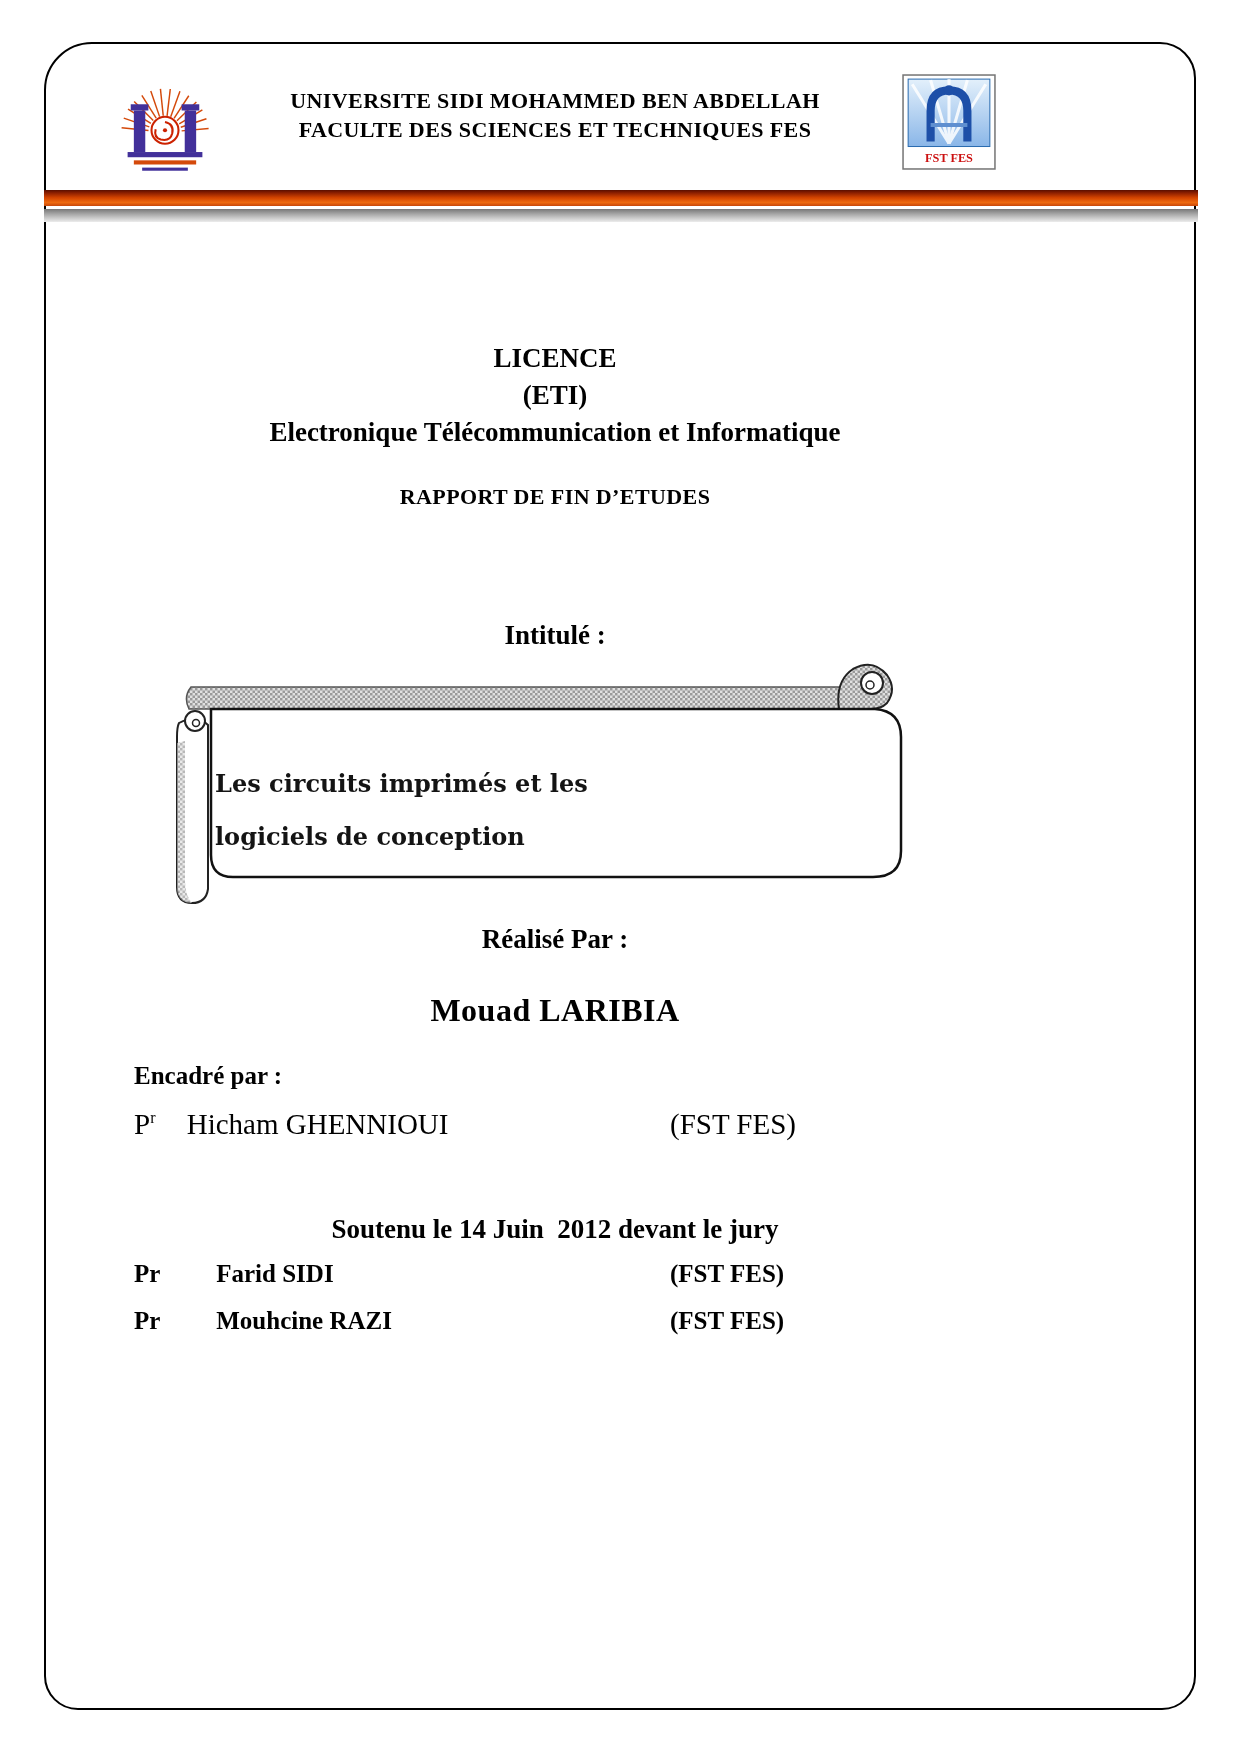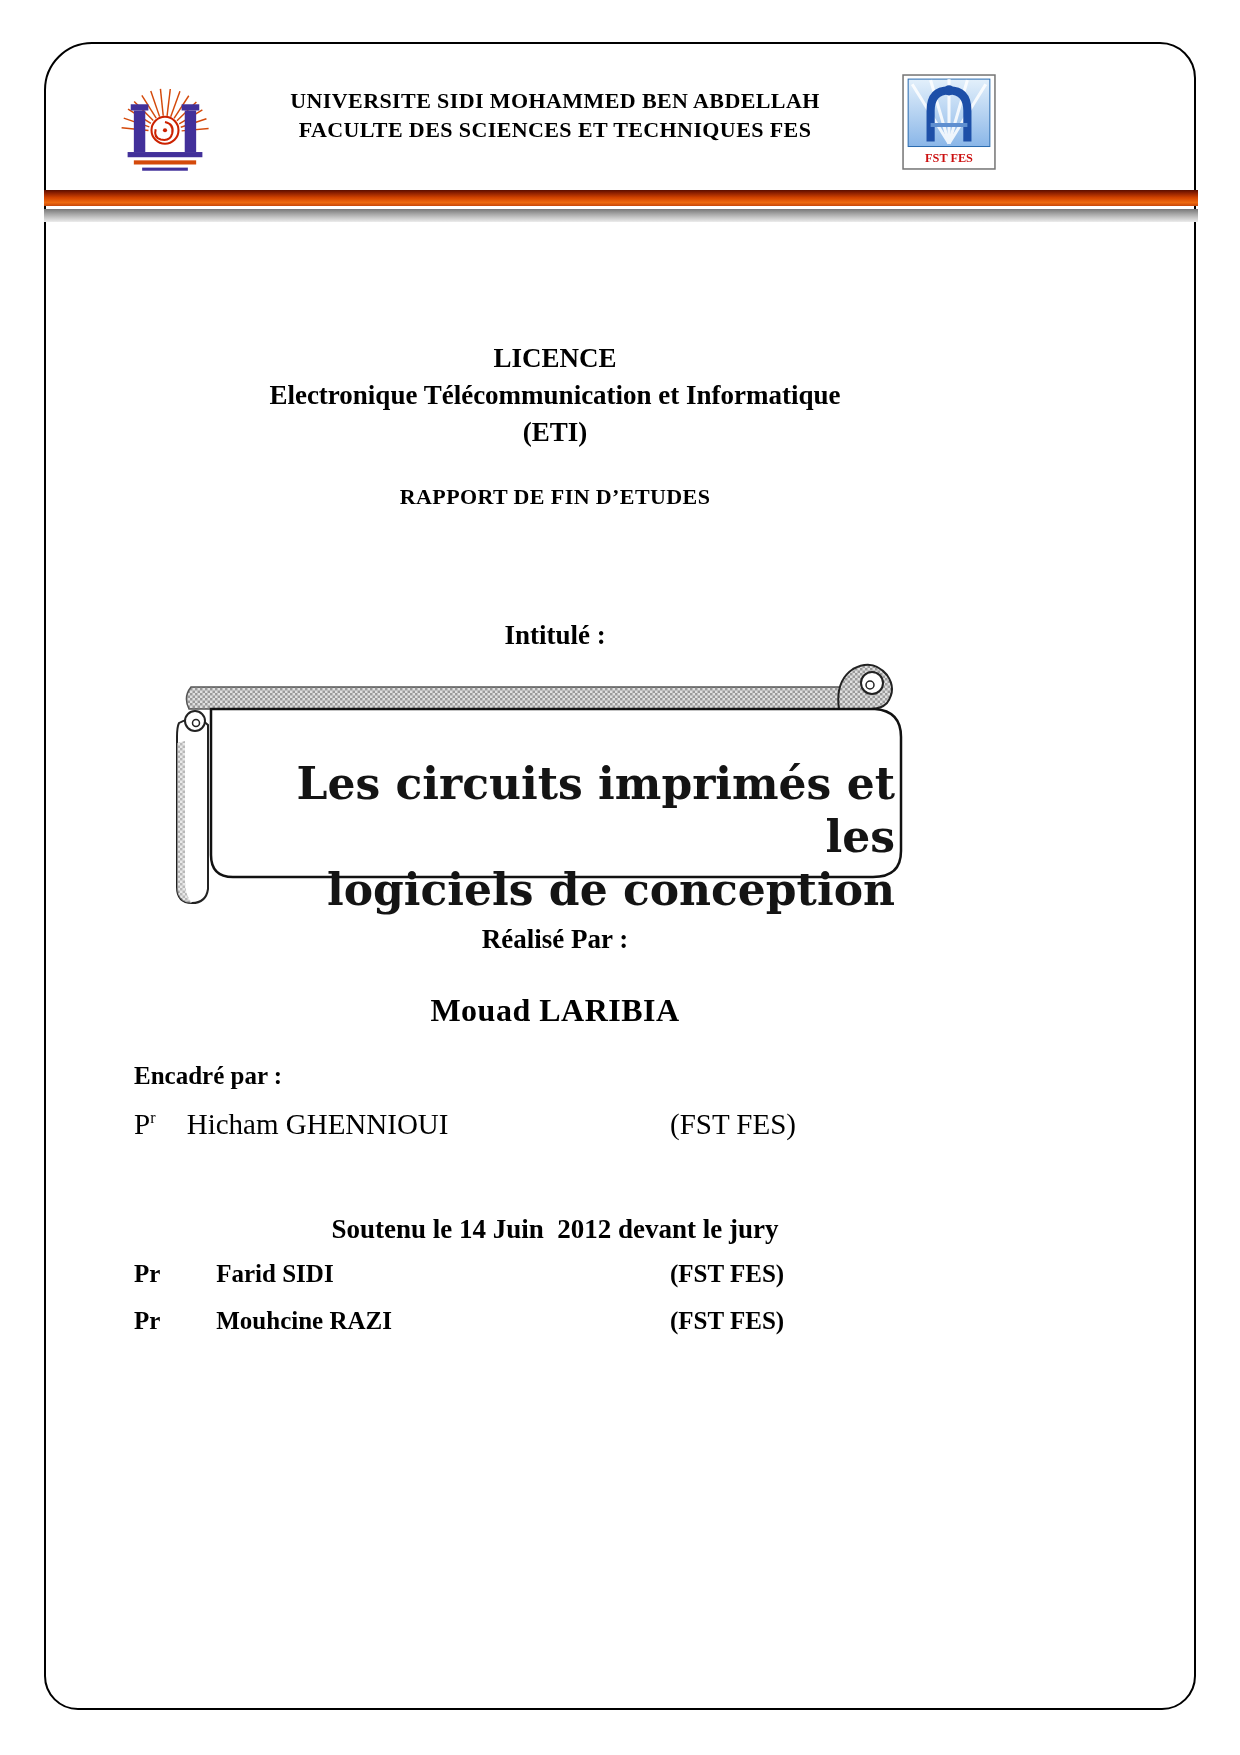--- a/index.html
+++ b/index.html
@@ -34,22 +34,22 @@
   .center-col { position:absolute; left:45px; width:1020px; text-align:center; }
   .licence-block { top:340px; font-weight:bold; font-size:27px; line-height:37px; }
   .rapport { top:484px; font-weight:bold; font-size:22px; letter-spacing:0.4px; }
   .intitule { top:620px; font-weight:bold; font-size:27px; }
   .realise { top:924px; font-weight:bold; font-size:27px; }
   .author-name { top:992px; font-weight:bold; font-size:32px; letter-spacing:0.5px; }
   .soutenu { top:1214px; font-weight:bold; font-size:27px; white-space:pre-wrap; }
   
   .scroll-svg { position:absolute; left:175px; top:663px; width:730px; height:252px; }
   .scroll-title {
-    position:absolute; left:215px; top:757px; width:680px; text-align:right;
-    font-family:"DejaVu Serif", serif; font-weight:bold; font-size:44px;
+    position:absolute; left:215px; top:757px; width:680px; text-align:left;
+    font-family:"DejaVu Serif", serif; font-weight:bold; font-size:24px;
     line-height:53px; color:#141414;
   }
   .scroll-title span { display:block; }
   
   .encadre { position:absolute; left:134px; top:1062px; font-weight:bold; font-size:25px; }
   .person-row { position:absolute; left:134px; width:980px; }
   .supervisor-row { top:1108px; font-size:29px; }
   .supervisor-row sup { font-size:0.55em; }
   .sup-name { margin-left:24px; }
   .row-affil { position:absolute; left:536px; top:0; }
@@ -120,22 +120,22 @@
     <text x="46" y="86" font-size="12" font-weight="bold" fill="#cc1111" text-anchor="middle" font-family="Liberation Serif, serif">FST FES</text>
   </svg>
 
   <div class="accent-band">
     <div class="band-orange"></div>
     <div class="band-gray"></div>
   </div>
 
   <div class="center-col licence-block">
     <div>LICENCE</div>
+    <div>(ETI)</div>
     <div>Electronique Télécommunication et Informatique</div>
-    <div>(ETI)</div>
   </div>
 
   <div class="center-col rapport">RAPPORT DE FIN D’ETUDES</div>
 
   <div class="center-col intitule">Intitulé :</div>
 
   <svg class="scroll-svg" viewBox="0 0 730 252">
     <defs>
       <pattern id="tex" width="5" height="5" patternUnits="userSpaceOnUse">
         <rect width="5" height="5" fill="#e0e0e0"></rect>

